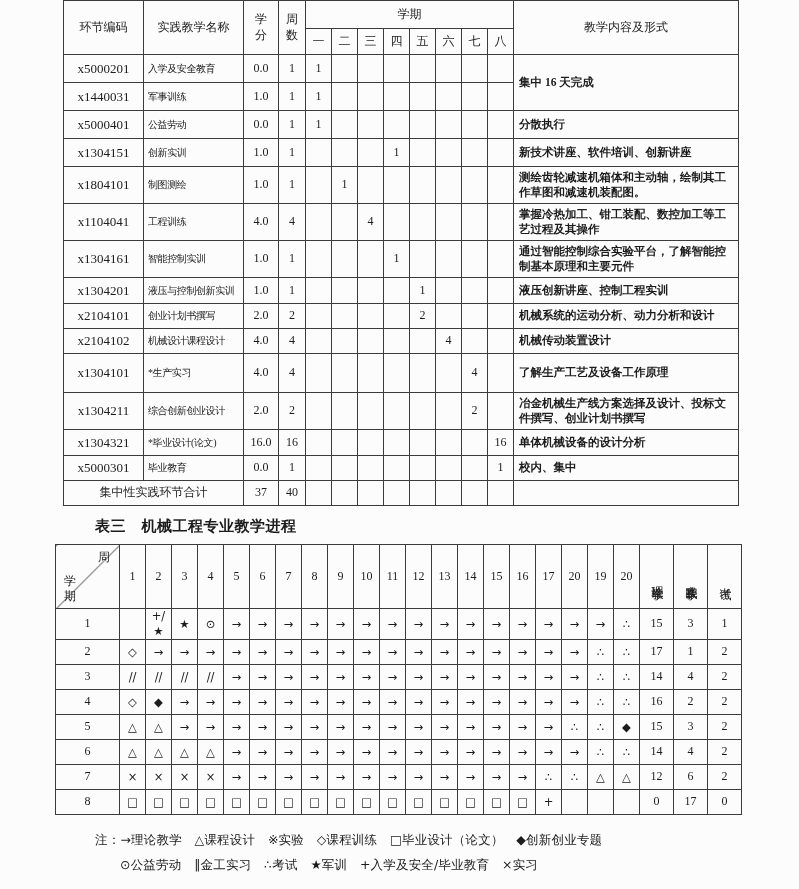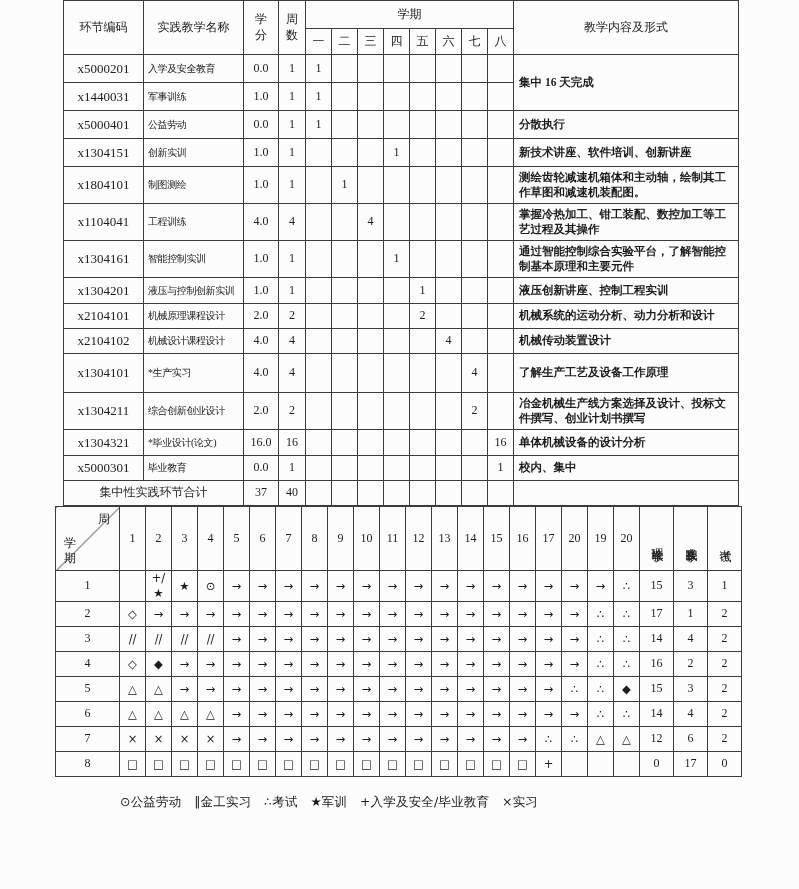--- a/index.html
+++ b/index.html
@@ -220,21 +220,21 @@
           <td></td>
           <td></td>
           <td>1</td>
           <td></td>
           <td></td>
           <td></td>
           <td class="content">液压创新讲座、控制工程实训</td>
         </tr>
         <tr style="height: 25px;">
           <td class="code">x2104101</td>
-          <td class="name">机械原理课程设计</td>
+          <td class="name">创业计划书撰写</td>
           <td>2.0</td>
           <td>2</td>
           <td></td>
           <td></td>
           <td></td>
           <td></td>
           <td>2</td>
           <td></td>
           <td></td>
           <td></td>
@@ -325,20 +325,21 @@
           <td></td>
           <td></td>
           <td></td>
           <td></td>
           <td></td>
           <td></td>
         </tr>
       </tbody>
     </table>
 
+  <div id="t3-title" class="table-title">表三　机械工程专业教学进程</div>
 
   <table id="table3">
       <colgroup>
         <col style="width: 64px;">
         <col style="width: 26px;">
         <col style="width: 26px;">
         <col style="width: 26px;">
         <col style="width: 26px;">
         <col style="width: 26px;">
         <col style="width: 26px;">
@@ -598,16 +599,17 @@
           <td class="sym"></td>
           <td class="sym"></td>
           <td class="sum">0</td>
           <td class="sum">17</td>
           <td class="sum">0</td>
         </tr>
       </tbody>
     </table>
 
   <div class="legend">
+    <div class="l1">注：→理论教学　△课程设计　※实验　◇课程训练　□毕业设计（论文）　◆创新创业专题</div>
     <div class="l2">⊙公益劳动　‖金工实习　∴考试　★军训　+入学及安全/毕业教育　×实习</div>
   </div>
 
 </div>
 
 </body></html>

